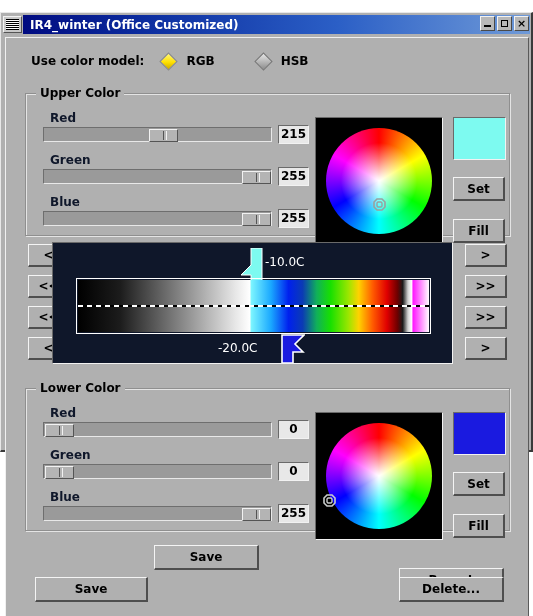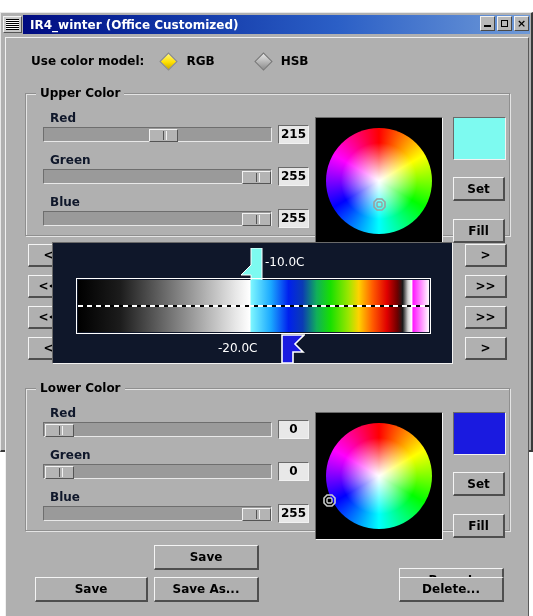--- a/index.html
+++ b/index.html
@@ -446,17 +446,16 @@
 
       <div class="swatch" style="left:428px; top:31px; width:53px; height:43px; background:#1a1ae0;"></div>
       <div class="btn" style="left:428px; top:91px; width:52px; height:24px;">Set</div>
       <div class="btn" style="left:428px; top:133px; width:52px; height:24px;">Fill</div>
     </div>
 
     <div class="btn" style="left:148px; top:507px; width:105px; height:25px;">Save</div>
     <div class="btn" style="left:393px; top:530px; width:105px; height:25px;">Revert</div>
 
     <div class="btn" style="left:29px; top:539px; width:113px; height:25px;">Save</div>
-    <div class="btn" style="left:148px; top:539px; width:105px; height:25px;">Save As...</div>
     <div class="btn" style="left:393px; top:539px; width:105px; height:25px;">Delete...</div>
 
   </div>
 </div>
 
 </body></html>

